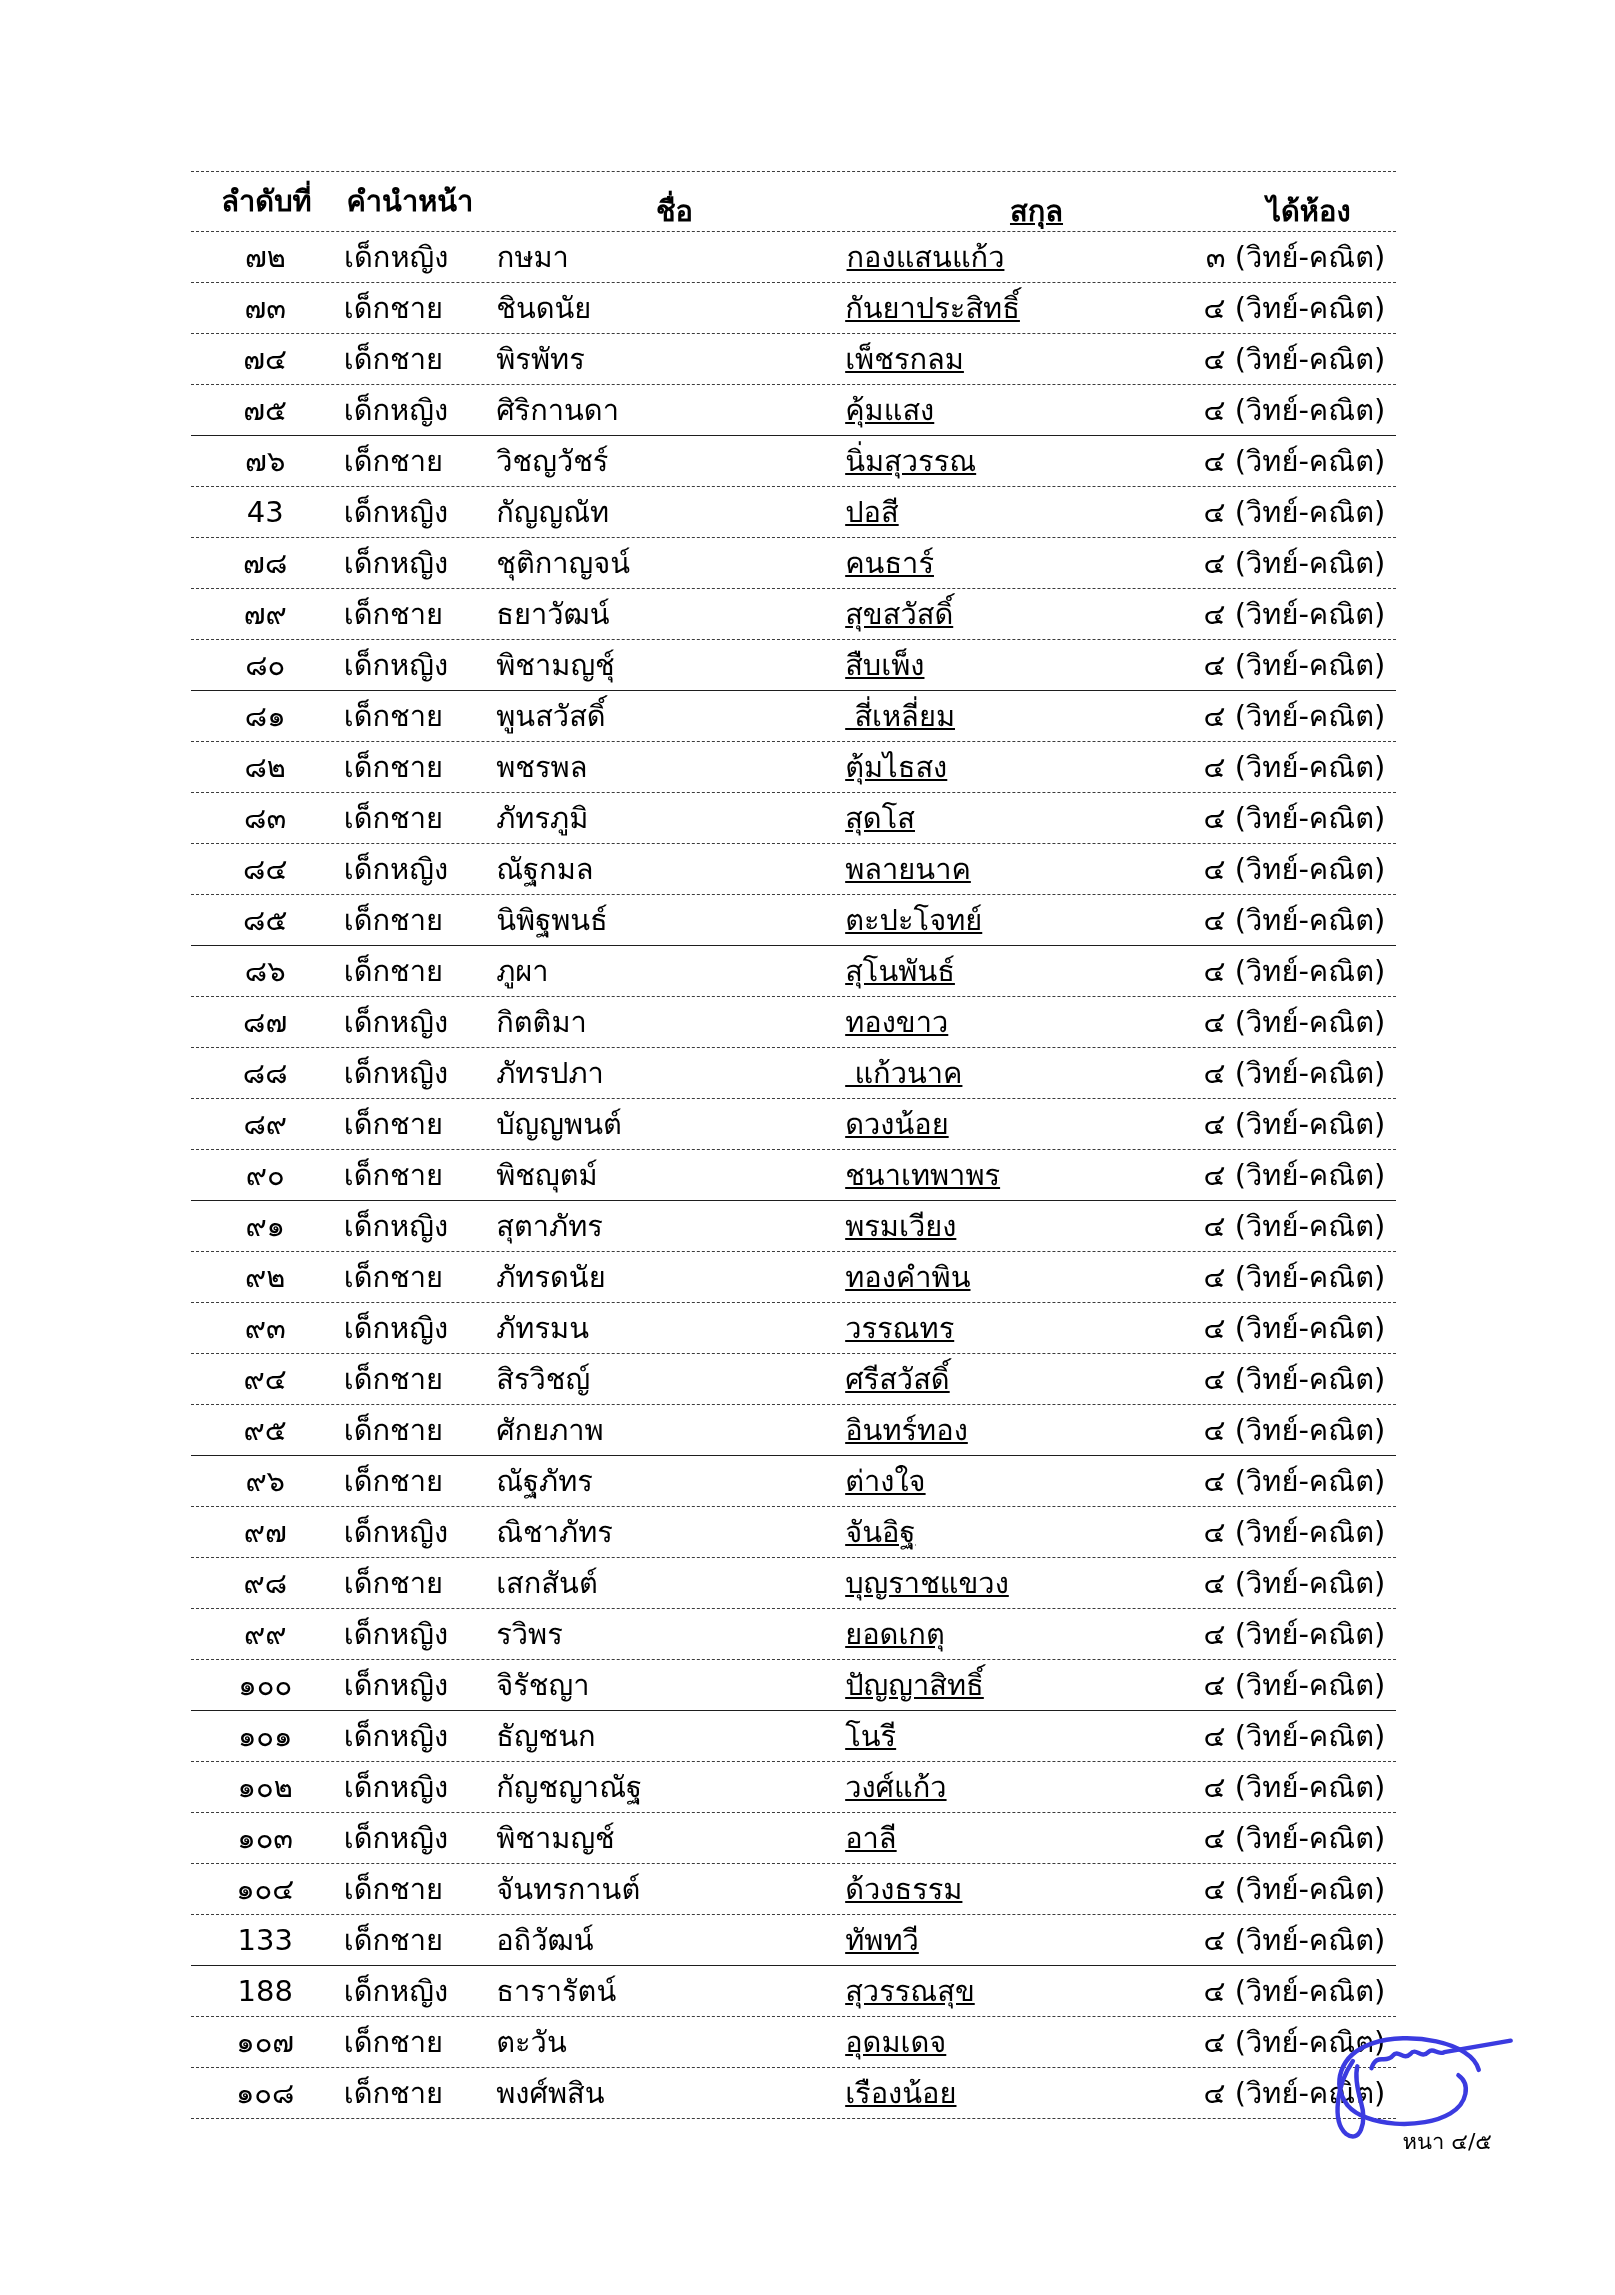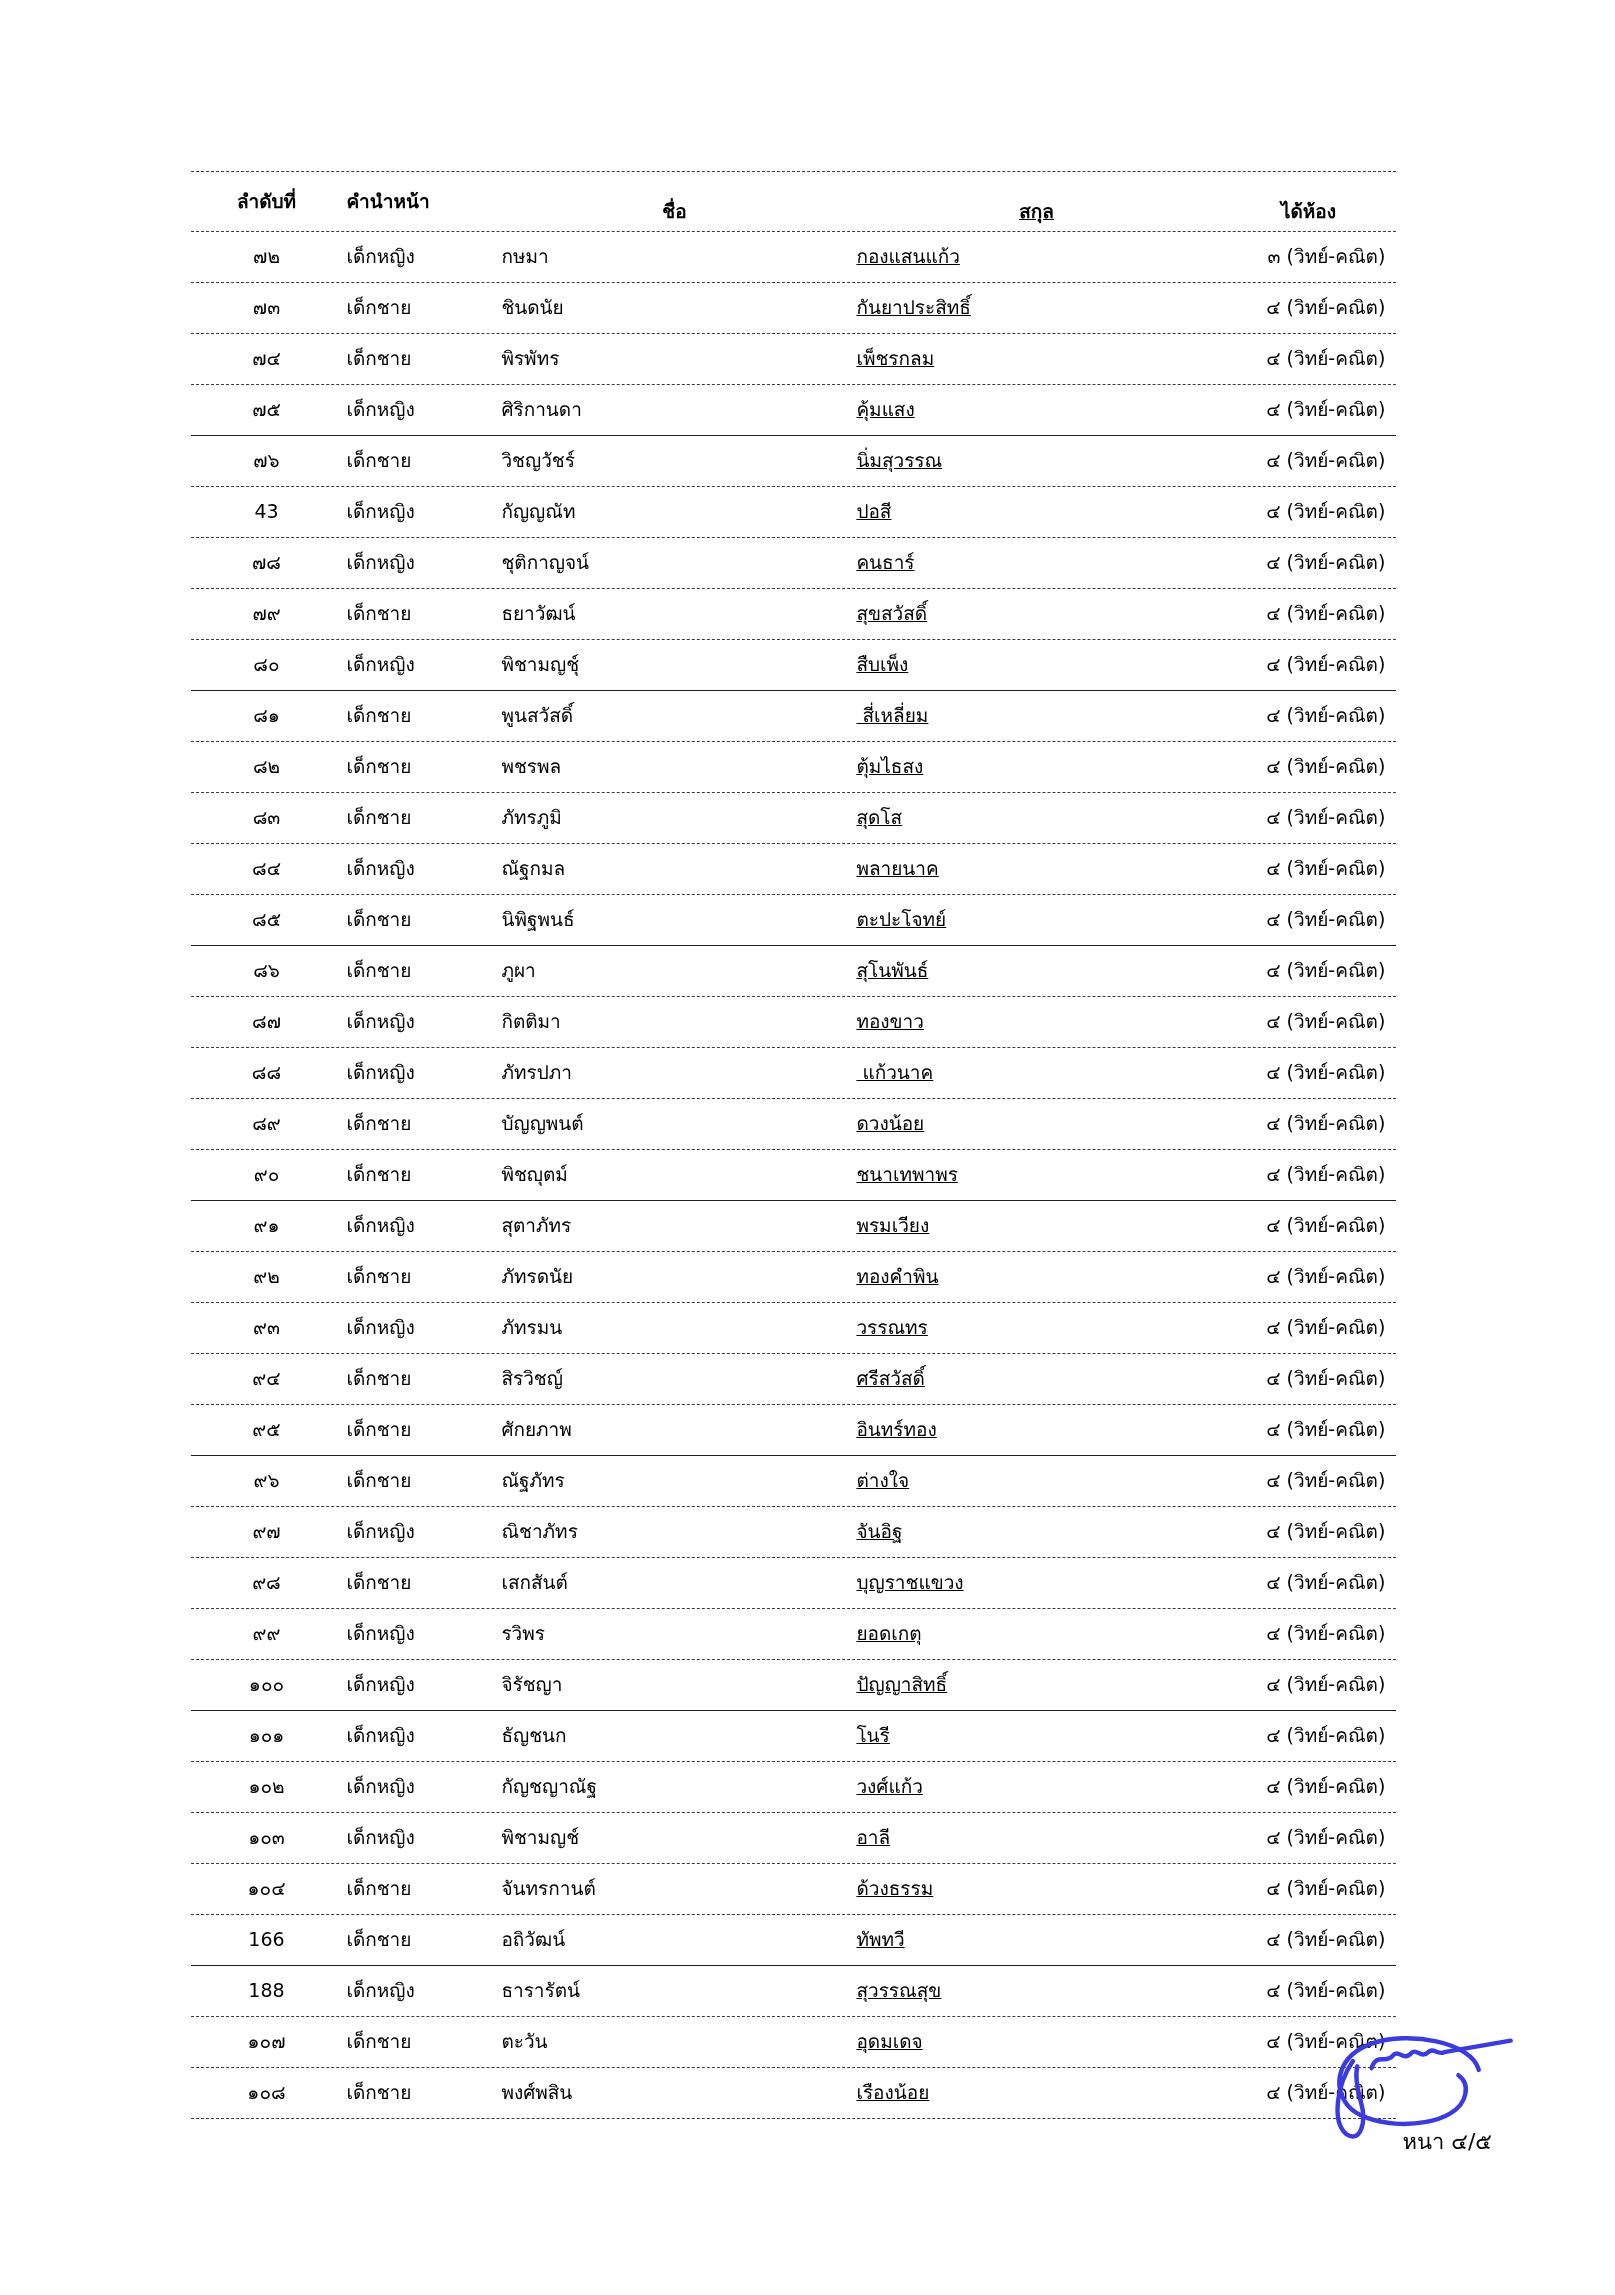--- a/index.html
+++ b/index.html
@@ -22,21 +22,21 @@
     position: absolute;
     left: 191px;
     top: 171px;
     width: 1205px;
   }
   .trow {
     display: flex;
     align-items: center;
     height: 50px;
     border-bottom: 0.9px dashed #3c3c3c;
-    font-size: 19px;
+    font-size: 29px;
     line-height: 1.05;
   }
   .trow.header {
     height: 59px;
     border-top: 0.9px dashed #3c3c3c;
     font-weight: bold;
   }
   .trow.thick {
     border-bottom: 1.8px solid #1e1e1e;
   }
@@ -344,21 +344,21 @@
 
     <div class="trow">
       <div class="cell c1">๑๐๔</div>
       <div class="cell c2">เด็กชาย</div>
       <div class="cell c3">จันทรกานต์</div>
       <div class="cell c4">ด้วงธรรม</div>
       <div class="cell c5">๔ (วิทย์-คณิต)</div>
     </div>
 
     <div class="trow thick">
-      <div class="cell c1">166</div>
+      <div class="cell c1">133</div>
       <div class="cell c2">เด็กชาย</div>
       <div class="cell c3">อถิวัฒน์</div>
       <div class="cell c4">ทัพทวี</div>
       <div class="cell c5">๔ (วิทย์-คณิต)</div>
     </div>
 
     <div class="trow">
       <div class="cell c1">188</div>
       <div class="cell c2">เด็กหญิง</div>
       <div class="cell c3">ธารารัตน์</div>

